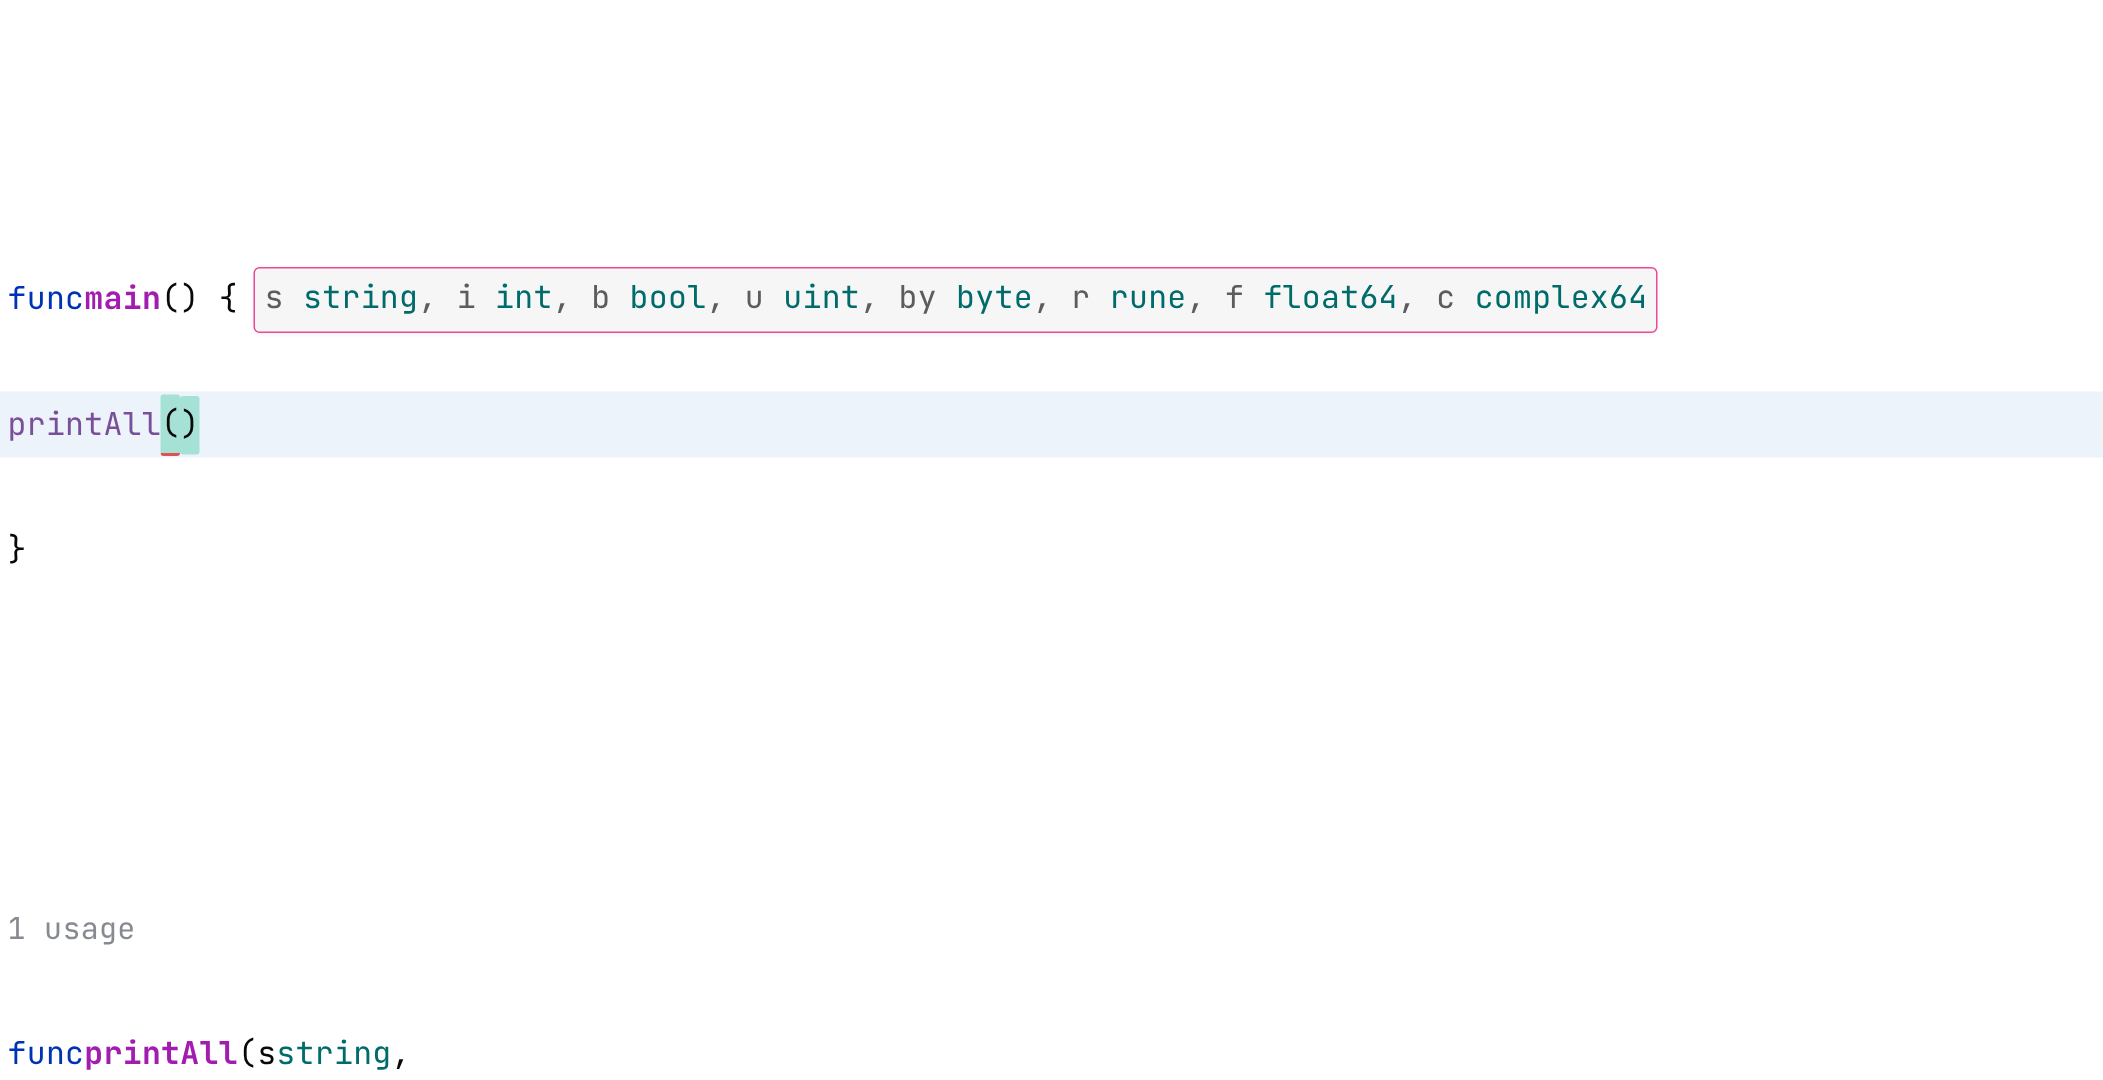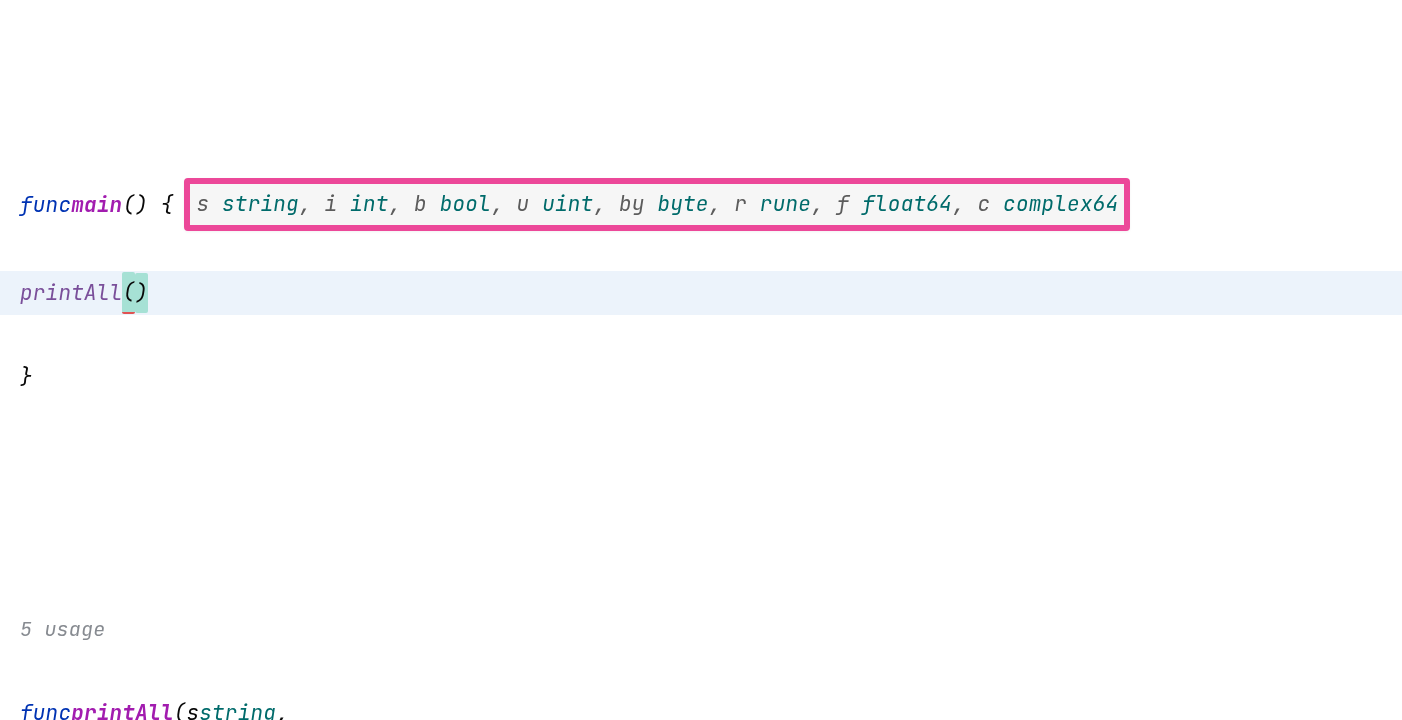--- a/index.html
+++ b/index.html
@@ -6,58 +6,58 @@
   body {
     font-family: "JetBrains Mono", "Fira Code", Menlo, Consolas, monospace;
     font-size: 21px;
     background: #ffffff;
     color: #080808;
     line-height: 1.9;
     padding-top: 18px;
     white-space: pre;
     letter-spacing: 0.2px;
   }
-  .line { padding-left: 20px; min-height: 44px; display: flex; align-items: center; font-style: italic; }
+  .line { padding-left: 5px; min-height: 44px; display: flex; align-items: center; }
   .hl-line { background: #ecf3fb; width: 100%; }
   .kw { color: #0033b3; }
   .fn { color: #a21caf; font-weight: 600; }
   .type { color: #006b6b; }
   .call { color: #7a4f9a; }
   .usage { color: #878b91; font-size: 20px; }
   .paren-match {
     background: #a6e1d5;
     border-radius: 2px;
   }
   .err-underline {
     border-bottom: 2.5px solid #e05252;
     padding-bottom: 0px;
   }
   .param-hint {
     background: #f6f6f6;
-    border: 6px solid #ec4899;
+    border: 1px solid #ec4899;
     border-radius: 4px;
     padding: 0px 6px 2px 6px;
     box-shadow: 0 1px 3px rgba(0,0,0,0.05);
     color: #5c5c5c;
     margin-left: -2px;
   }
   .param-hint .ptype { color: #006b6b; }
   .param-hint .pname { color: #5c5c5c; }
 </style>
 </head>
 <body>
 
 
 
 <div class="line"><span class="kw">func</span> <span class="fn">main</span>() { <span class="param-hint"><span class="pname">s</span> <span class="ptype">string</span>, <span class="pname">i</span> <span class="ptype">int</span>, <span class="pname">b</span> <span class="ptype">bool</span>, <span class="pname">u</span> <span class="ptype">uint</span>, <span class="pname">by</span> <span class="ptype">byte</span>, <span class="pname">r</span> <span class="ptype">rune</span>, <span class="pname">f</span> <span class="ptype">float64</span>, <span class="pname">c</span> <span class="ptype">complex64</span></span></div>
 <div class="line hl-line">    <span class="call">printAll</span><span class="paren-match err-underline">(</span><span class="paren-match">)</span></div>
 <div class="line"><span>}</span></div>
 <div class="line"> </div>
 <div class="line"> </div>
-<div class="line"><span class="usage">5 usage</span></div>
+<div class="line"><span class="usage">1 usage</span></div>
 <div class="line"><span class="kw">func</span> <span class="fn">printAll</span>(<span>s</span> <span class="type">string</span>,</div>
 
 
 
 
 
 
 
 
 

